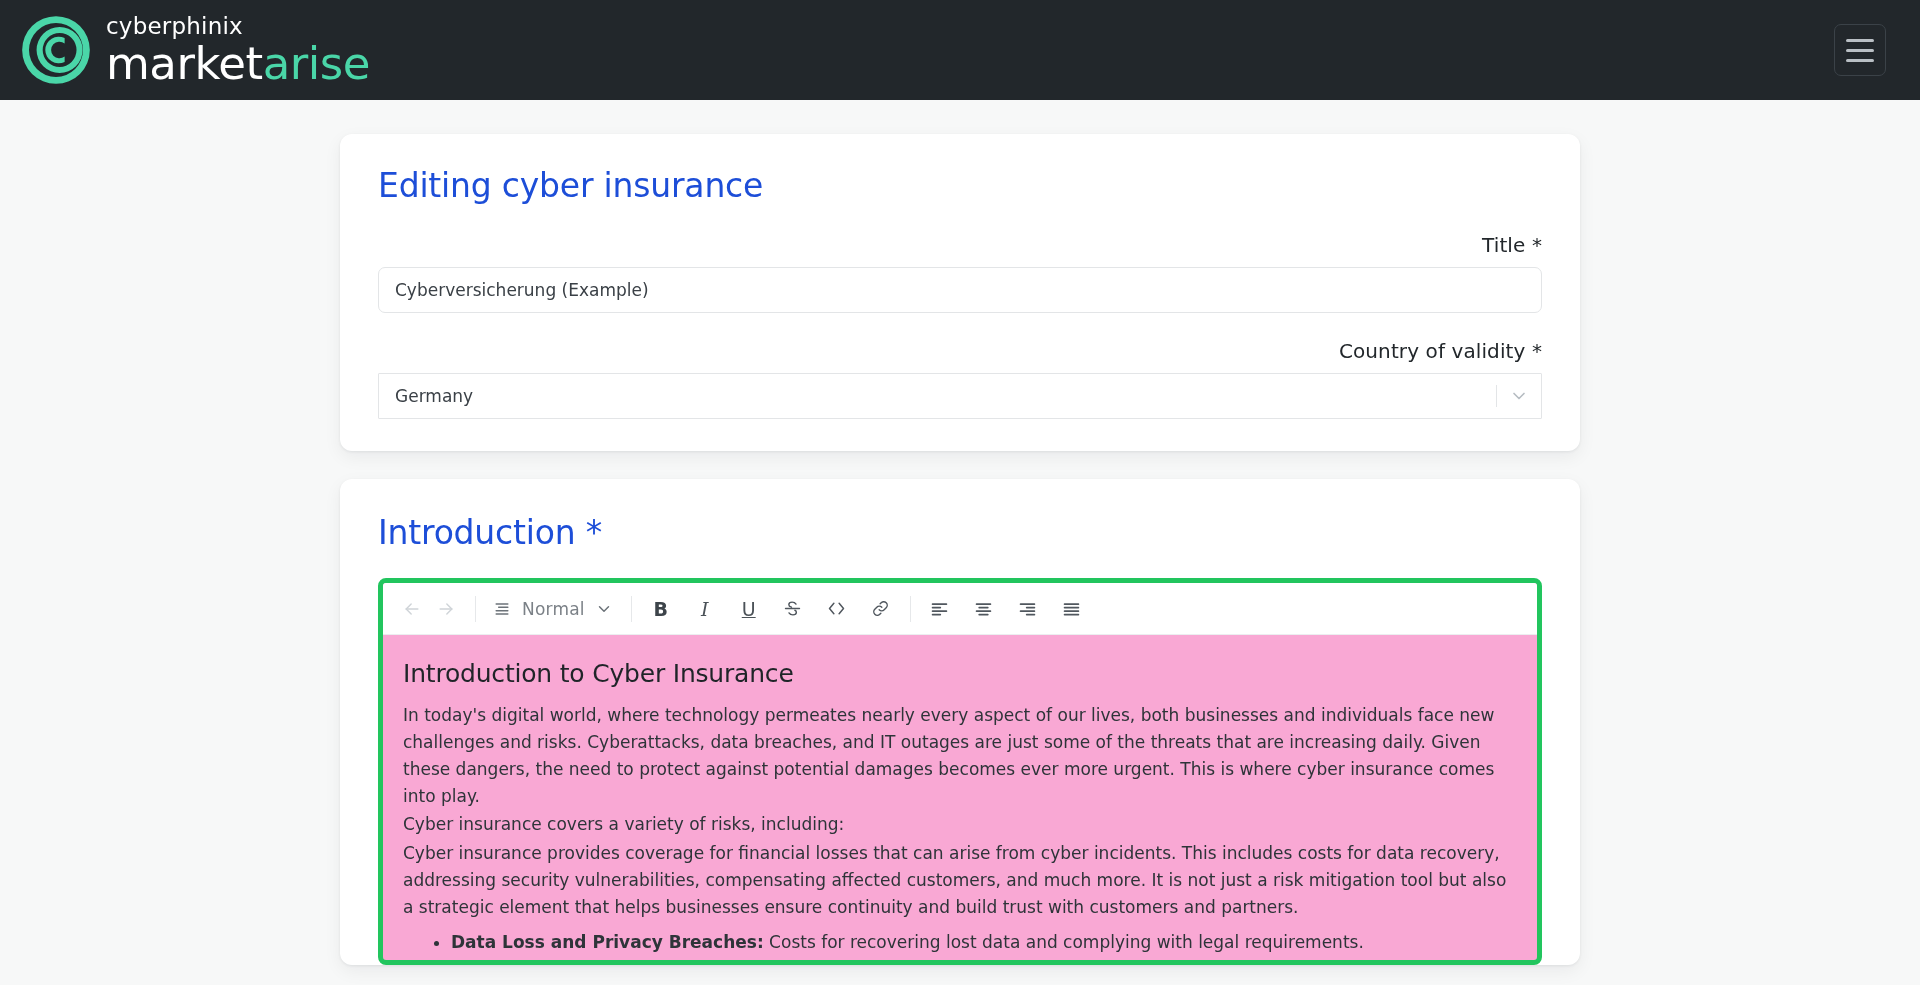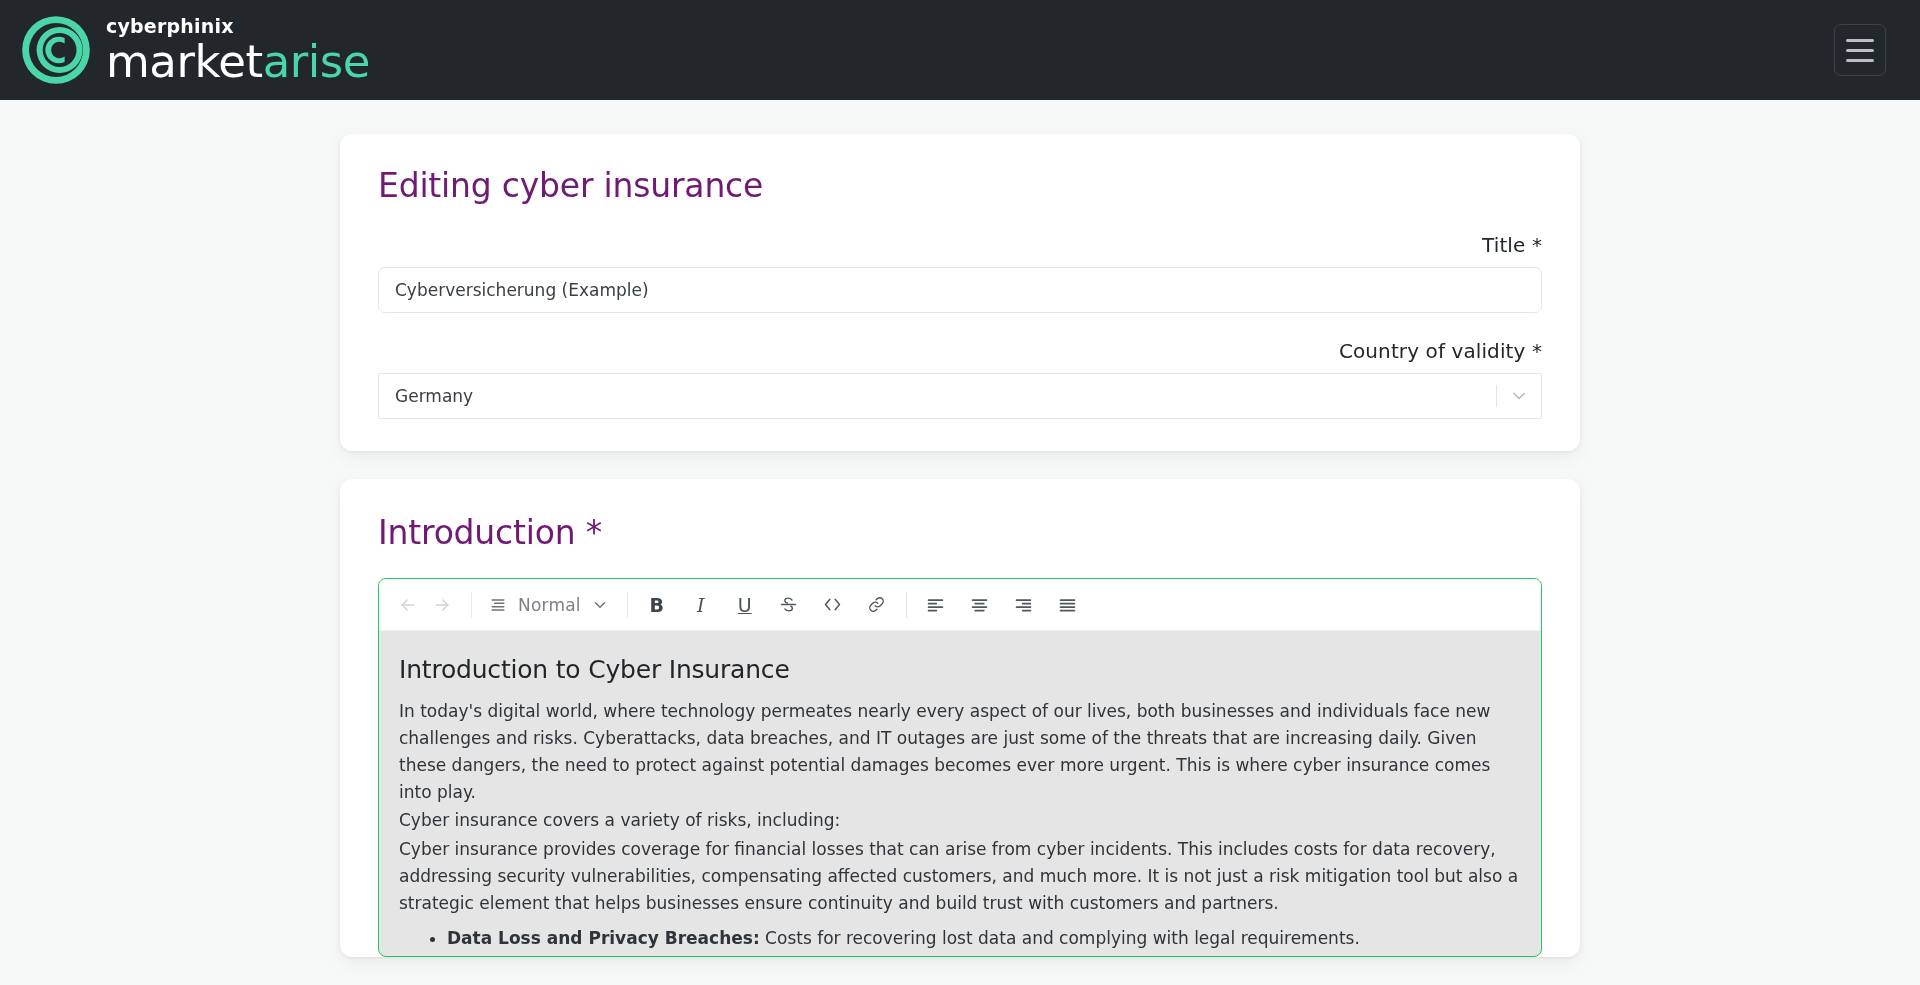--- a/index.html
+++ b/index.html
@@ -28,23 +28,23 @@
   .brand {
     display: flex;
     align-items: center;
     gap: 14px;
     padding-left: 2px;
   }
   .brand-mark { width: 72px; height: 72px; flex: 0 0 72px; display:block; }
   .brand-text { display: flex; flex-direction: column; justify-content: center; line-height: 1; }
   .brand-top {
     color: #ffffff;
-    font-size: 19px;
+    font-size: 23px;
     letter-spacing: .2px;
-    font-weight: 700;
+    font-weight: 400;
     margin-bottom: 3px;
     font-family: "DejaVu Sans", "Liberation Sans", sans-serif;
   }
   .brand-bottom {
     font-size: 45px;
     font-weight: 400;
     letter-spacing: -0.5px;
     line-height: 1;
   }
   .brand-bottom .w1 { color: #ffffff; }
@@ -86,21 +86,21 @@
   }
   .card-1 { margin-top: 34px; padding: 26px 20px 32px 20px; }
   .card-2 { margin-top: 28px; padding: 26px 20px 0 20px; }
 
   .card-inner { padding: 0 18px; }
 
   .card-title {
     font-size: 33px;
     font-weight: 400;
     letter-spacing: -0.2px;
-    color: #701a75;
+    color: #1d4ed8;
     margin: 6px 0 28px 0;
   }
   .card-title-2 { margin: 8px 0 26px 0; }
 
   .field-label {
     font-size: 20px;
     font-weight: 400;
     color: #22272b;
     margin: 0 0 10px 0;
     letter-spacing: .1px;
@@ -153,24 +153,24 @@
   .select-arrow {
     width: 44px;
     display: flex;
     align-items: center;
     justify-content: center;
     color: #b6bcc2;
   }
 
   
   .editor {
-    border: 1px solid #22c55e;
+    border: 5px solid #22c55e;
     border-radius: 8px;
     overflow: hidden;
-    background: #e5e5e5;
+    background: #f9a8d4;
   }
   .editor-toolbar {
     height: 52px;
     display: flex;
     align-items: center;
     gap: 0;
     padding: 0 12px;
     border-bottom: 1px solid #eceef0;
     background: #fff;
   }

